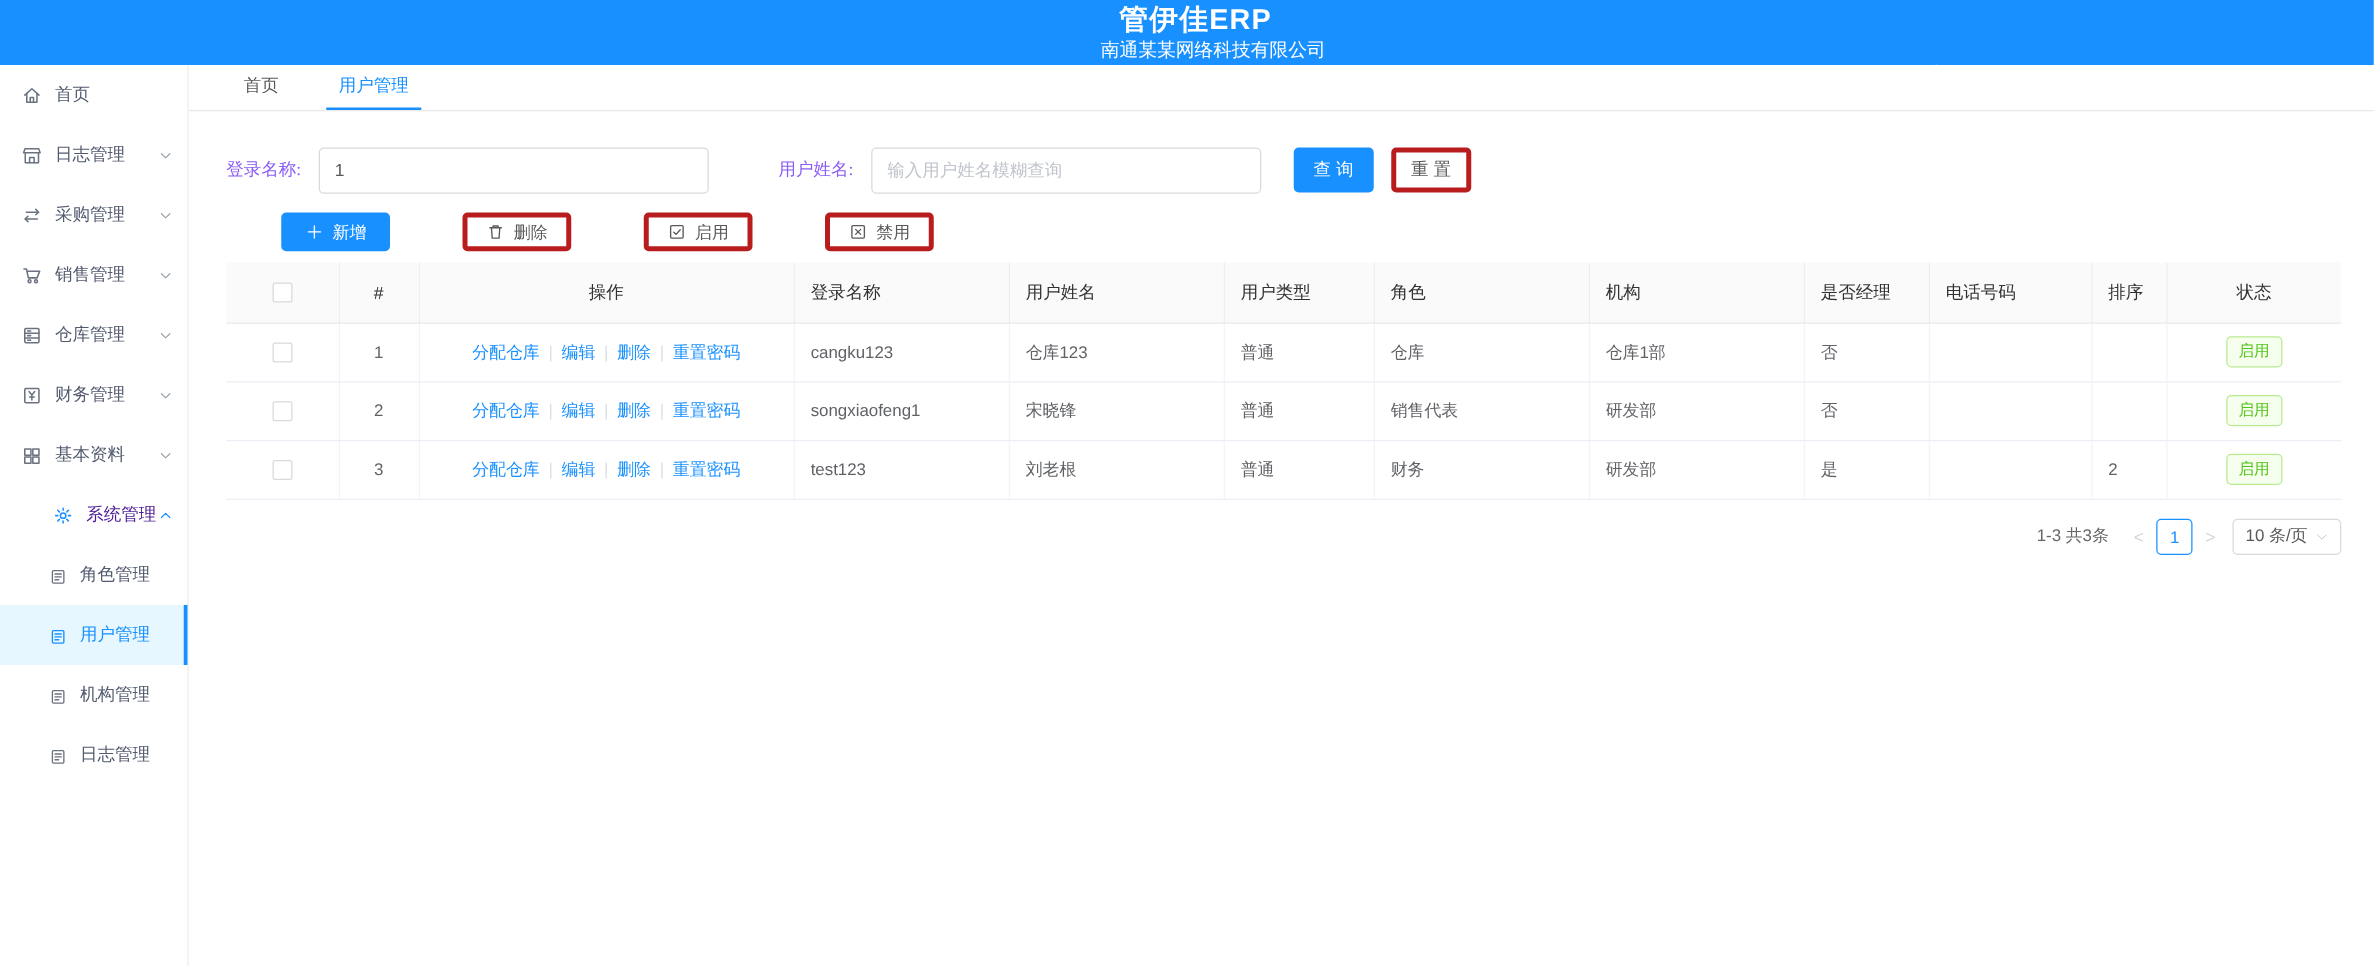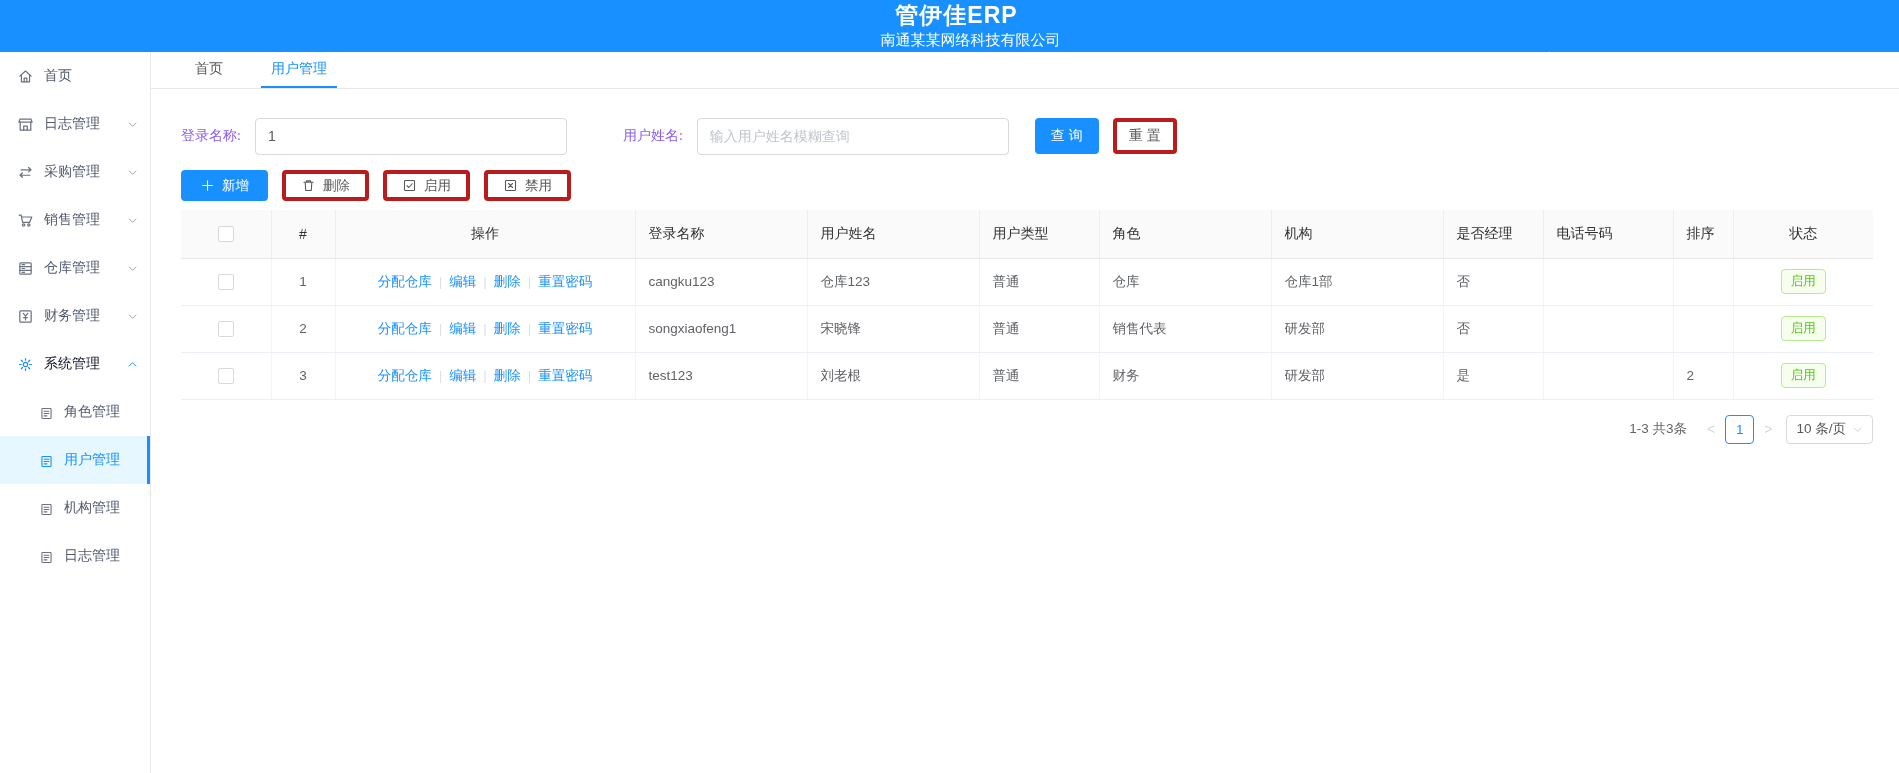--- a/index.html
+++ b/index.html
@@ -20,21 +20,21 @@
 
   
   .sidebar { position:absolute; left:0; top:52px; width:151px; height:721px;
     background:#fff; border-right:1px solid #e9e9e9; }
   .menu-item { height:48px; display:flex; align-items:center; padding-left:17px;
     font-size:14px; color:#515a6e; cursor:pointer; position:relative; white-space:nowrap; }
   .menu-item .micon { width:17px; height:17px; margin-right:10px; display:inline-flex; color:#6b7280; flex:none; }
   .menu-item .micon svg { width:17px; height:17px; }
   .menu-item .chev { position:absolute; right:12px; width:11px; height:11px; color:#9aa2ad; display:inline-flex; }
   .menu-item .chev svg { width:11px; height:11px; }
-  .menu-item.parent-active { color:#0f172a; }
+  .menu-item.parent-active { color:#4c1d95;justify-content:center; }
   .menu-item.parent-active .micon, .menu-item.parent-active .chev { color:#1890ff; }
   .menu-item.sub { padding-left:39px; }
   .menu-item.sub .micon { width:15px; height:15px; }
   .menu-item.sub.active { background:#e6f7ff; color:#1890ff; border-right:3px solid #1890ff; }
   .menu-item.sub.active .micon { color:#1890ff; }
 
   
   .main { position:absolute; left:151px; top:52px; width:1748px; height:721px; background:#fff; }
   .tabbar { height:37px; border-bottom:1px solid #e8e8e8; display:flex; align-items:stretch; padding-left:34px; }
   .tab { padding:0 10px; margin-right:28px; display:flex; align-items:center;
@@ -50,21 +50,21 @@
   .inp::placeholder { color:#c0c4cc; }
   .lbl2 { margin-left:56px; }
   .btn { height:36px; border-radius:4px; font-size:14px; cursor:pointer; border:4px solid #b91c1c;
     background:#fff; color:#595959; display:inline-flex; align-items:center; justify-content:center;
     font-family:"Liberation Sans","DejaVu Sans",sans-serif; }
   .btn-primary { background:#1890ff; border-color:#1890ff; color:#fff; }
   .btn-query { width:64px; margin-left:26px; }
   .btn-reset { width:64px; margin-left:14px; }
 
   .toolbar { display:flex; margin-top:15px; }
-  .tbtn { height:31px; padding:0 15px; margin-right:14px; font-size:13.5px; }
+  .tbtn { height:31px; padding:0 15px; margin-right:14px; font-size:13.5px;margin-left:44px; }
   .tbtn .bicon { width:15px; height:15px; margin-right:7px; display:inline-flex; }
   .tbtn .bicon svg { width:15px; height:15px; }
 
   
   table { border-collapse:collapse; table-layout:fixed; width:1692px; margin-top:9px; font-size:13.5px; }
   thead th { background:#fafafa; height:48px; font-weight:normal; color:#303133;
     border-bottom:1px solid #e8e8e8; border-right:1px solid #ebeef5; font-size:14px; }
   thead th:last-child { border-right:none; }
   tbody td { height:47px; color:#606266; border-bottom:1px solid #ebeef5; border-right:1px solid #f2f4f7; }
   tbody td:last-child { border-right:none; }
@@ -207,20 +207,36 @@
         </span>
       </div>
       <div class="menu-item">
         <span class="micon">
           <svg viewBox="0 0 18 18" fill="none" stroke="currentColor" stroke-width="1.3" stroke-linecap="round" stroke-linejoin="round">
             <rect x="3" y="3" width="12" height="12" rx="1"></rect>
             <path d="M6.6 5.6 L9 8.4 L11.4 5.6 M9 8.4 V12.6 M7 10.1 H11"></path>
           </svg>
         </span>
         <span>财务管理</span>
+        <span class="chev">
+          <svg viewBox="0 0 18 18" fill="none" stroke="currentColor" stroke-width="1.6" stroke-linecap="round" stroke-linejoin="round">
+            <polyline points="3.5,6.5 9,12 14.5,6.5"></polyline>
+          </svg>
+        </span>
+      </div>
+      <div class="menu-item">
+        <span class="micon">
+          <svg viewBox="0 0 18 18" fill="none" stroke="currentColor" stroke-width="1.3" stroke-linecap="round" stroke-linejoin="round">
+            <rect x="3" y="3.4" width="5.2" height="5.2"></rect>
+            <rect x="9.8" y="3.4" width="5.2" height="5.2"></rect>
+            <rect x="3" y="10.2" width="5.2" height="5.2"></rect>
+            <rect x="9.8" y="10.2" width="5.2" height="5.2"></rect>
+          </svg>
+        </span>
+        <span>基本资料</span>
         <span class="chev">
           <svg viewBox="0 0 18 18" fill="none" stroke="currentColor" stroke-width="1.6" stroke-linecap="round" stroke-linejoin="round">
             <polyline points="3.5,6.5 9,12 14.5,6.5"></polyline>
           </svg>
         </span>
       </div>
       <div class="menu-item parent-active">
         <span class="micon">
           <svg viewBox="0 0 18 18" fill="none" stroke="currentColor" stroke-width="1.3" stroke-linecap="round" stroke-linejoin="round">
             <circle cx="9" cy="9" r="2.3"></circle>

